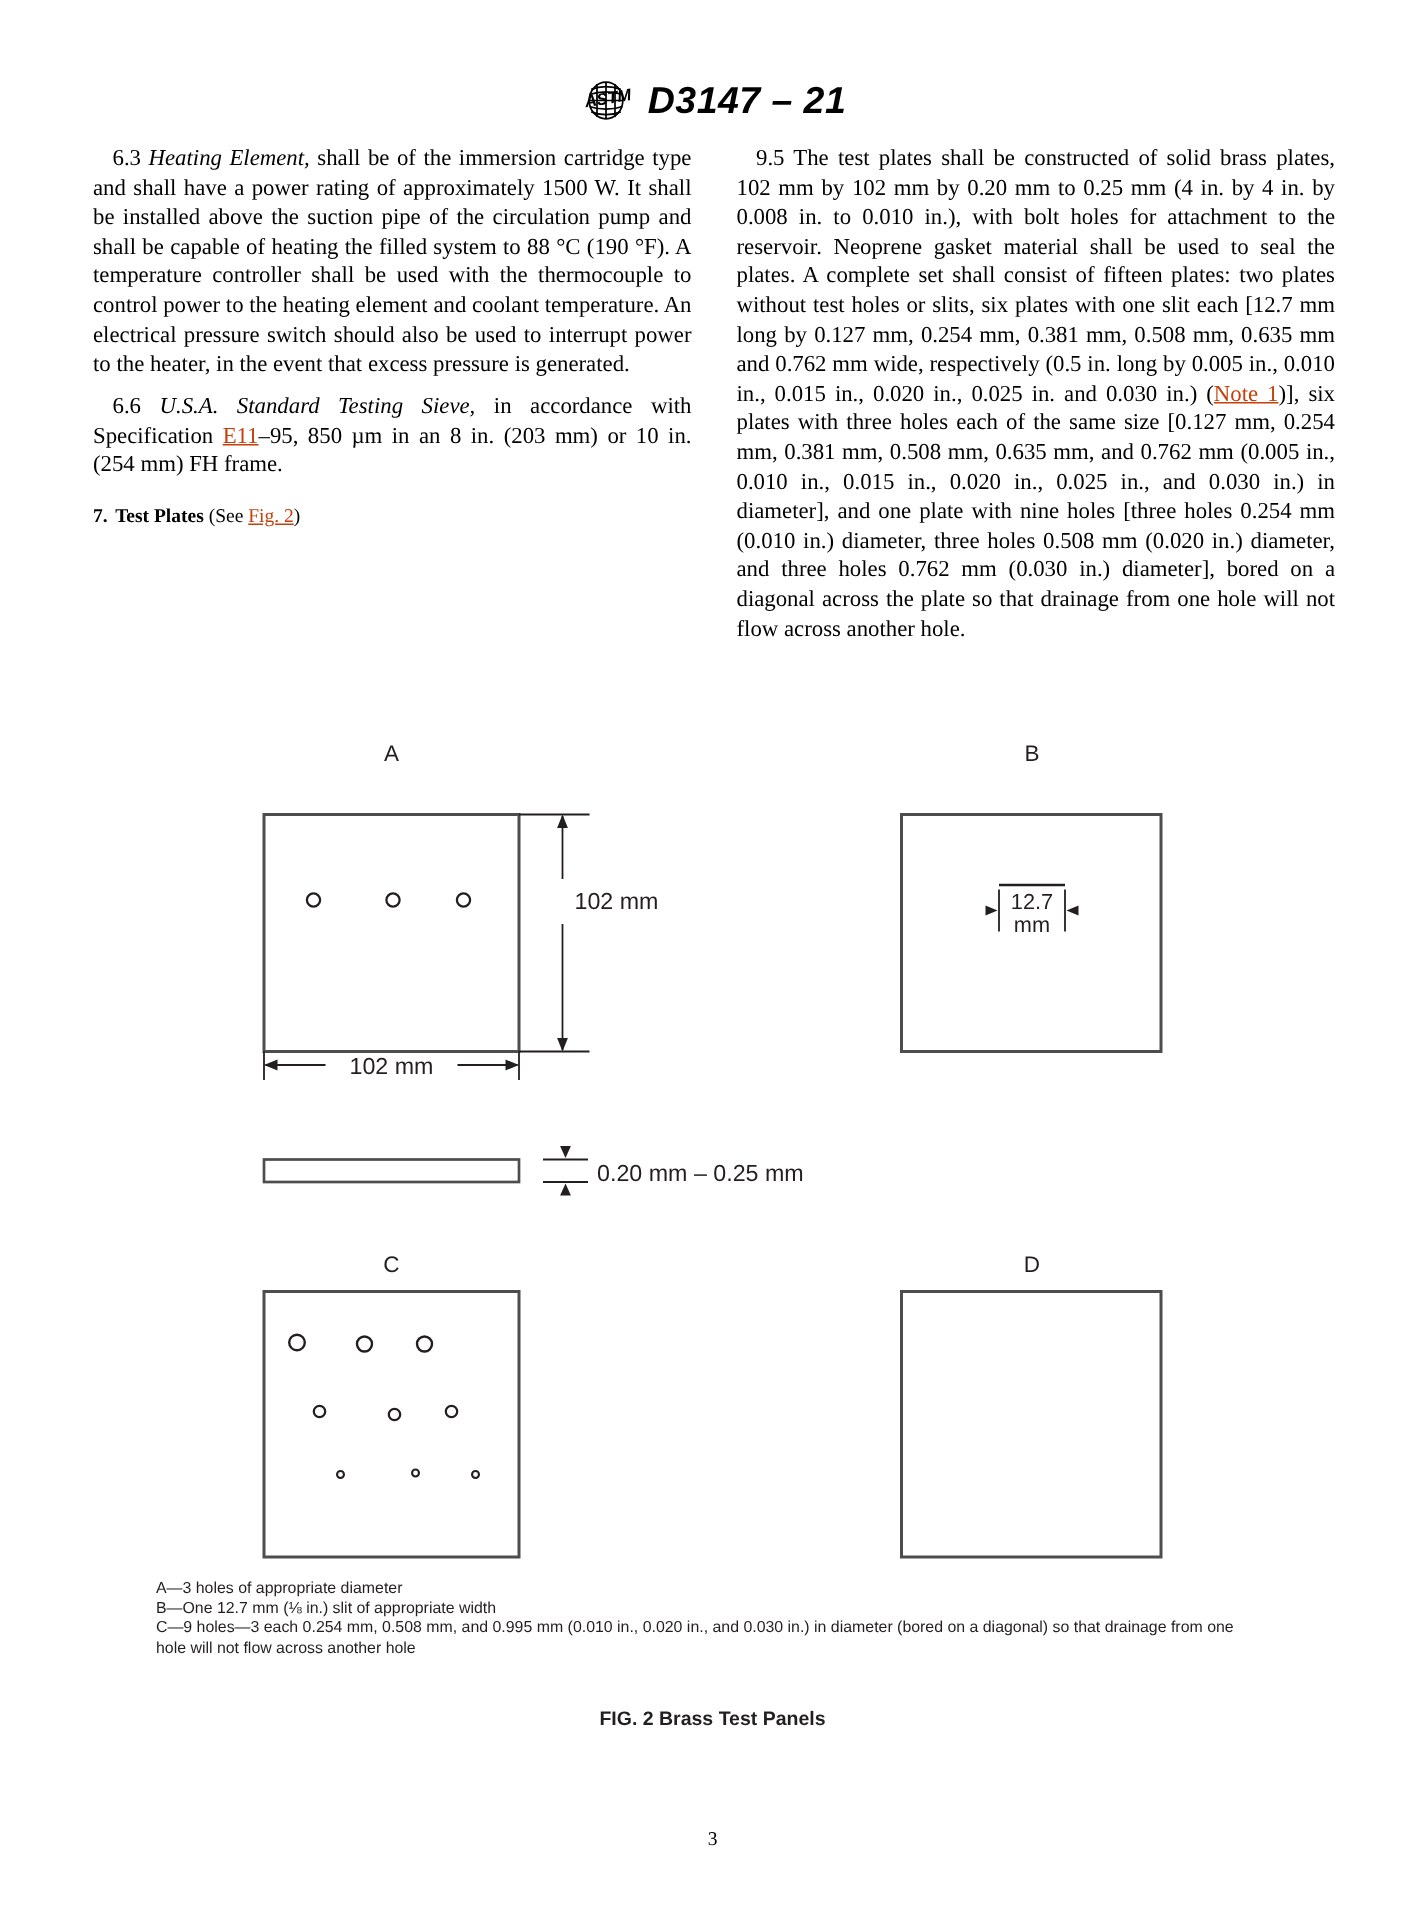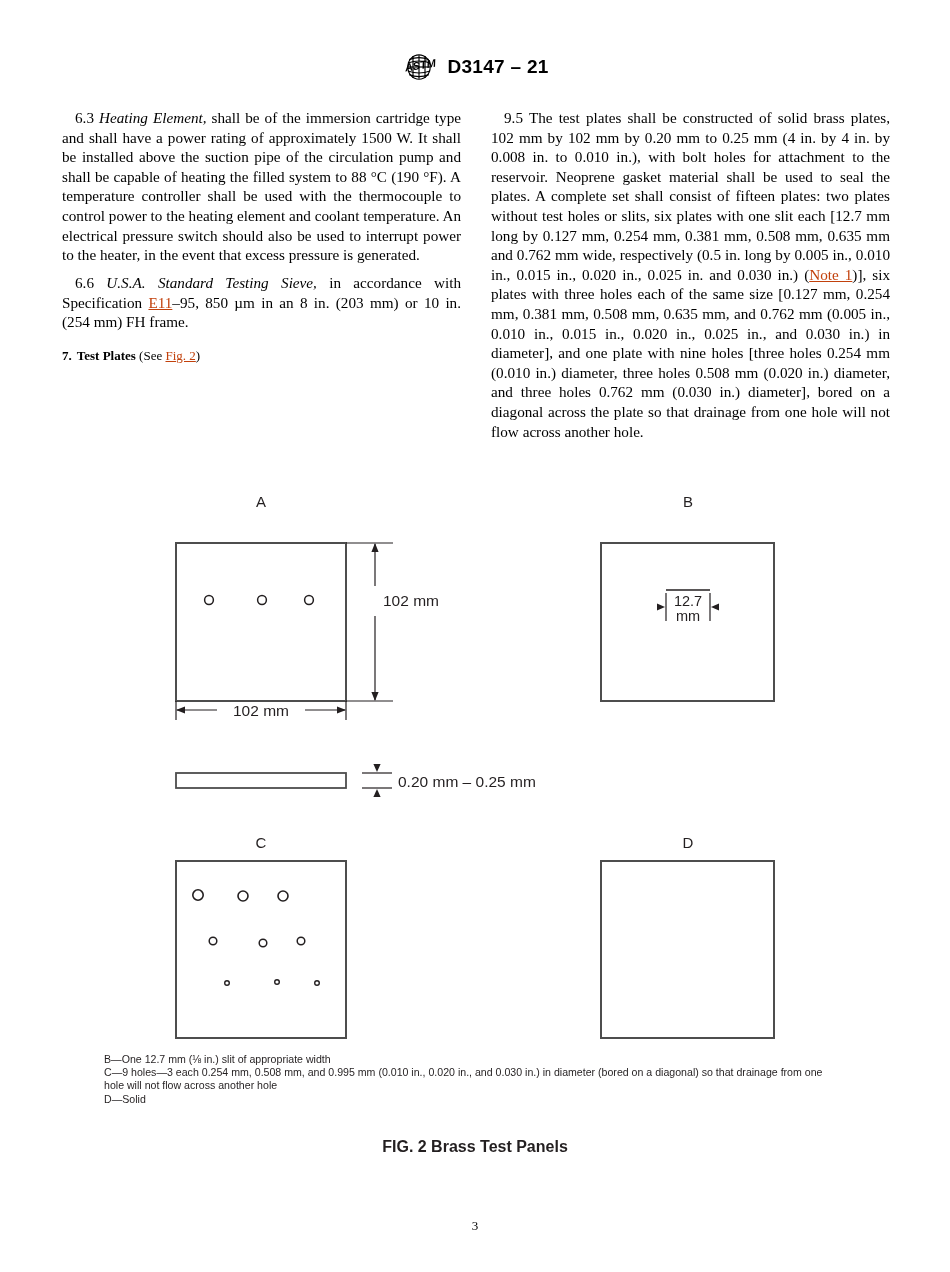--- a/index.html
+++ b/index.html
@@ -28,29 +28,30 @@
     align-items: center;
     justify-content: center;
     gap: 10px;
   }
   .astm-logo {
     display: block;
   }
   .header-title {
     font-family: "Liberation Sans", "DejaVu Sans", sans-serif;
     font-weight: bold;
-    font-size: 19px;
+    font-size: 25px;
     letter-spacing: 0.3px;
     white-space: pre;
+    font-style: italic;
   }
 
   
   .columns {
     position: absolute;
-    top: 108px;
+    top: 96px;
     left: 62px;
     width: 828px;
     display: flex;
     gap: 30px;
   }
   .col {
     width: 399px;
   }
   .para {
     font-size: 15.2px;
@@ -99,21 +100,21 @@
   }
   .legend div { white-space: normal; }
 
   .fig-caption {
     position: absolute;
     left: 0;
     top: 1138px;
     width: 950px;
     text-align: center;
     font-family: "Liberation Sans", "DejaVu Sans", sans-serif;
-    font-size: 16px;
+    font-size: 13px;
     font-weight: bold;
     color: #231f20;
   }
 
   .page-number {
     position: absolute;
     left: 0;
     top: 1218px;
     width: 950px;
     text-align: center;
@@ -243,22 +244,22 @@
       <circle cx="227" cy="503" r="2.3" fill="#ffffff" stroke="#231f20" stroke-width="1.4"></circle>
       <circle cx="277" cy="502" r="2.3" fill="#ffffff" stroke="#231f20" stroke-width="1.4"></circle>
       <circle cx="317" cy="503" r="2.3" fill="#ffffff" stroke="#231f20" stroke-width="1.4"></circle>
 
       <text x="688" y="368" text-anchor="middle" font-family="Liberation Sans, sans-serif" font-size="15" fill="#231f20">D</text>
       <rect x="601" y="381" width="173" height="177" fill="#ffffff" stroke="#4d4d4d" stroke-width="2"></rect>
     </svg>
   </div>
 
   <div class="legend">
+    <div>A—3 holes of appropriate diameter</div>
     <div>B—One 12.7 mm (⅛ in.) slit of appropriate width</div>
     <div>C—9 holes—3 each 0.254 mm, 0.508 mm, and 0.995 mm (0.010 in., 0.020 in., and 0.030 in.) in diameter (bored on a diagonal) so that drainage from one hole will not flow across another hole</div>
-    <div>D—Solid</div>
   </div>
 
   <div class="fig-caption">FIG. 2 Brass Test Panels</div>
 
   <div class="page-number">3</div>
 
 </div>
 
 </body></html>

